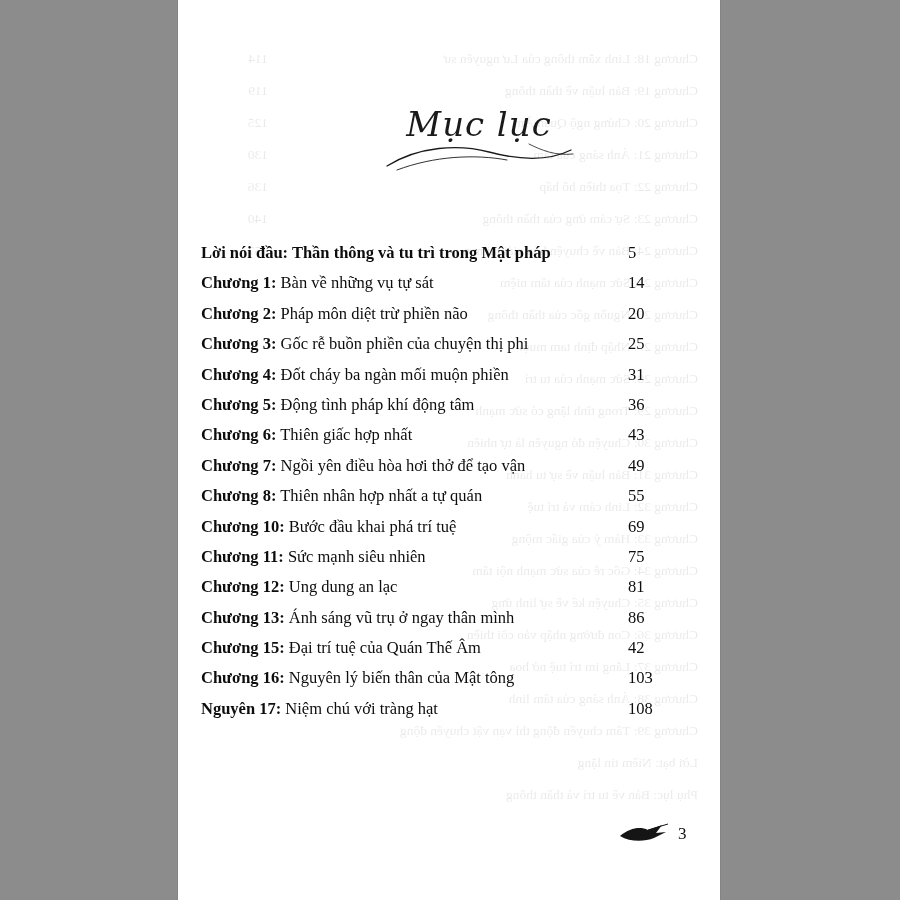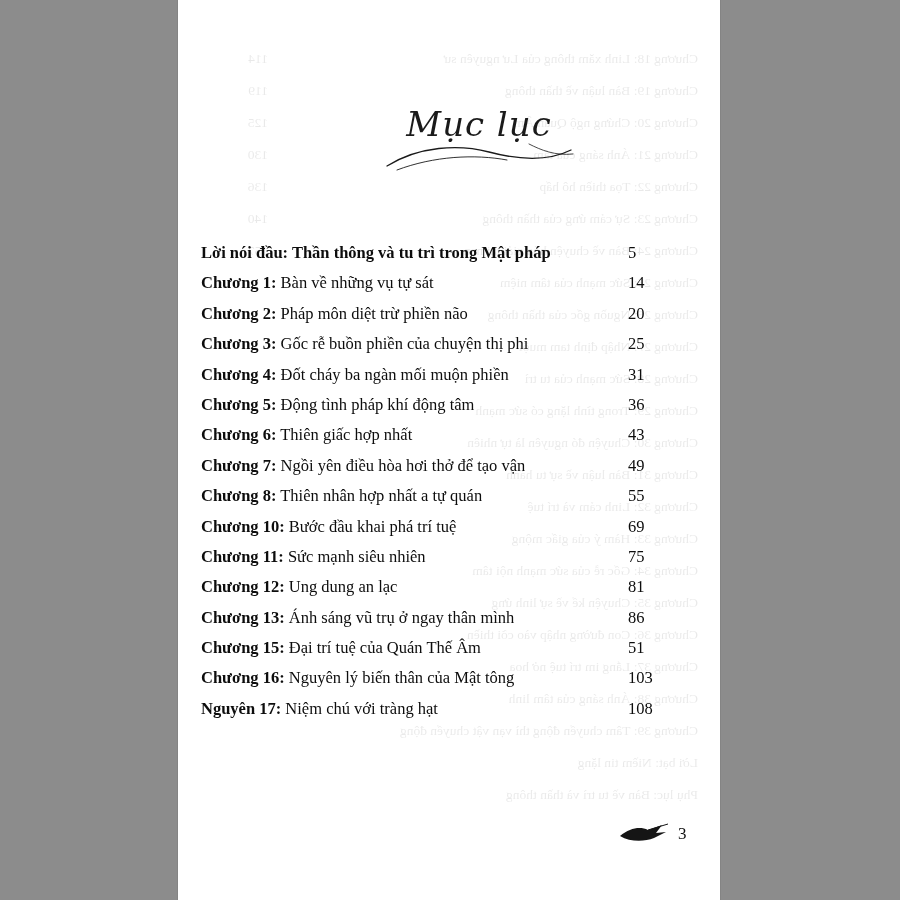--- a/index.html
+++ b/index.html
@@ -175,21 +175,21 @@
         <div class="toc-row"><span class="ch">Chương 3:</span> <span class="label">Gốc rễ buồn phiền của chuyện thị phi</span><span class="page-num">25</span></div>
         <div class="toc-row"><span class="ch">Chương 4:</span> <span class="label">Đốt cháy ba ngàn mối muộn phiền</span><span class="page-num">31</span></div>
         <div class="toc-row"><span class="ch">Chương 5:</span> <span class="label">Động tình pháp khí động tâm</span><span class="page-num">36</span></div>
         <div class="toc-row"><span class="ch">Chương 6:</span> <span class="label">Thiên giấc hợp nhất</span><span class="page-num">43</span></div>
         <div class="toc-row"><span class="ch">Chương 7:</span> <span class="label">Ngồi yên điều hòa hơi thở để tạo vận</span><span class="page-num">49</span></div>
         <div class="toc-row"><span class="ch">Chương 8:</span> <span class="label">Thiên nhân hợp nhất a tự quán</span><span class="page-num">55</span></div>
         <div class="toc-row"><span class="ch">Chương 10:</span> <span class="label">Bước đầu khai phá trí tuệ</span><span class="page-num">69</span></div>
         <div class="toc-row"><span class="ch">Chương 11:</span> <span class="label">Sức mạnh siêu nhiên</span><span class="page-num">75</span></div>
         <div class="toc-row"><span class="ch">Chương 12:</span> <span class="label">Ung dung an lạc</span><span class="page-num">81</span></div>
         <div class="toc-row"><span class="ch">Chương 13:</span> <span class="label">Ánh sáng vũ trụ ở ngay thân mình</span><span class="page-num">86</span></div>
-        <div class="toc-row"><span class="ch">Chương 15:</span> <span class="label">Đại trí tuệ của Quán Thế Âm</span><span class="page-num">51</span></div>
+        <div class="toc-row"><span class="ch">Chương 15:</span> <span class="label">Đại trí tuệ của Quán Thế Âm</span><span class="page-num">42</span></div>
         <div class="toc-row"><span class="ch">Chương 16:</span> <span class="label">Nguyên lý biến thân của Mật tông</span><span class="page-num">103</span></div>
         <div class="toc-row"><span class="ch">Nguyên 17:</span> <span class="label">Niệm chú với tràng hạt</span><span class="page-num">108</span></div>
       </div>
   </div>
 
   <div class="footer">
     <svg class="ornament" width="52" height="22" viewBox="0 0 52 22">
       <path d="M2 14 C 12 6, 22 4, 30 8 L 44 3 L 38 11 L 48 10 L 36 16 C 26 20, 12 20, 2 14 Z" fill="#151515"></path>
       <path d="M30 8 L 50 2" stroke="#151515" stroke-width="1" fill="none"></path>
     </svg>

